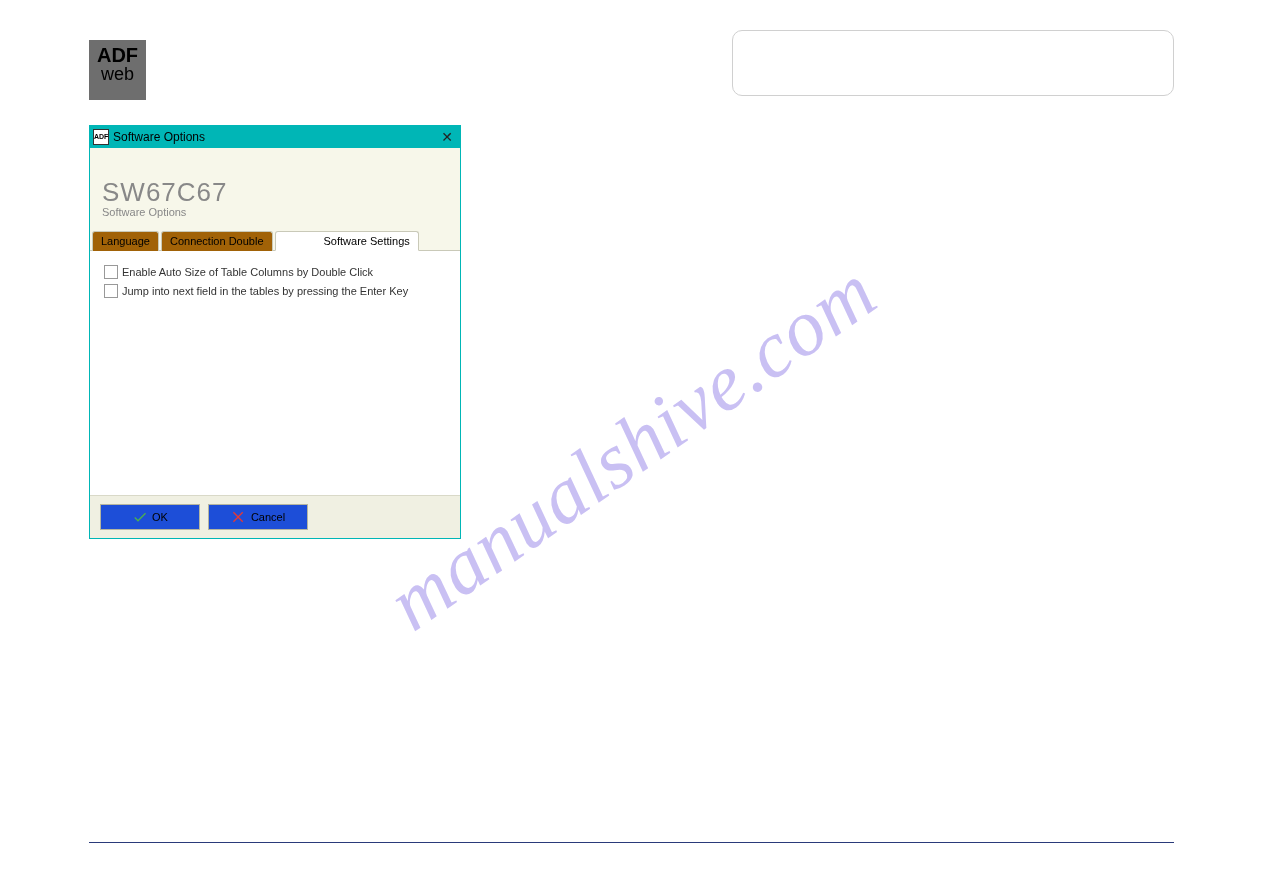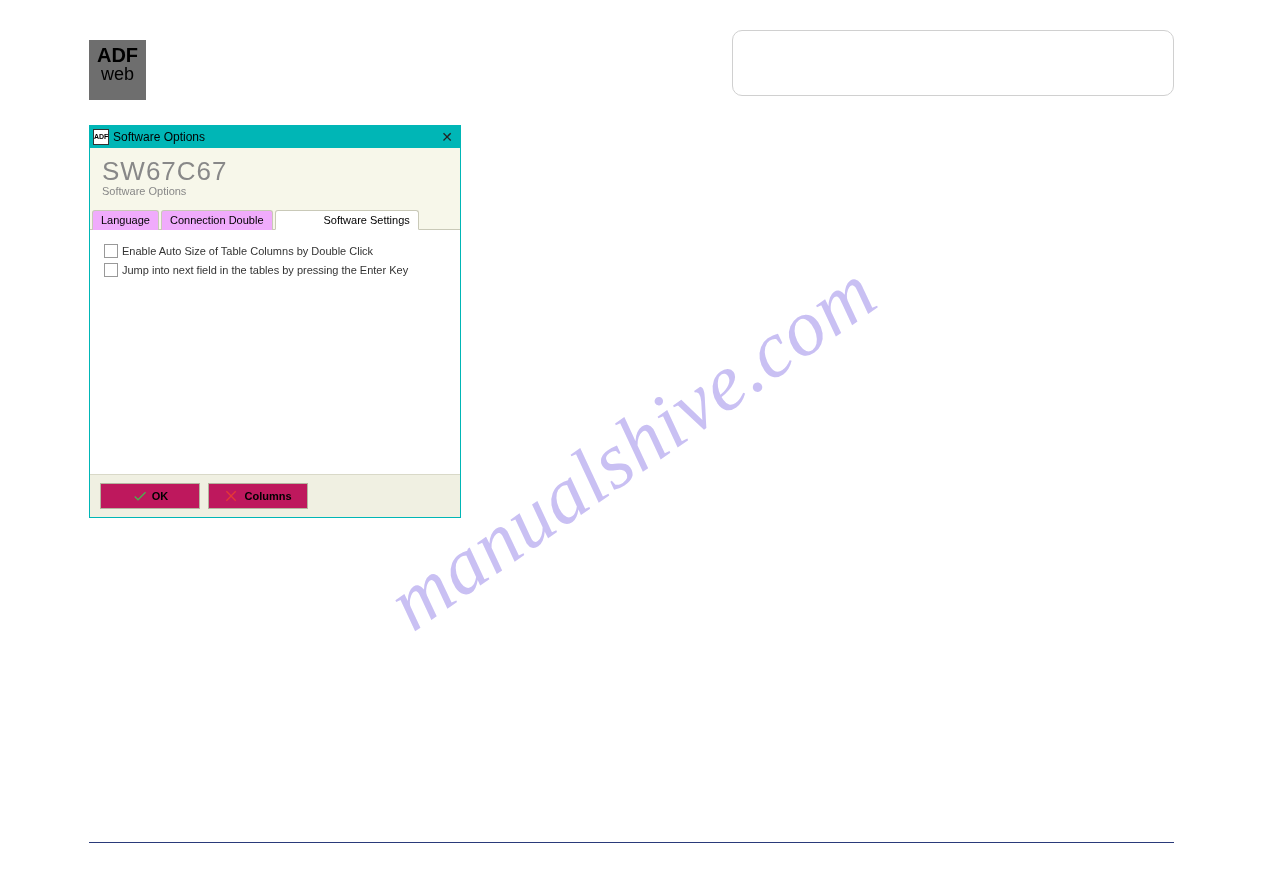--- a/index.html
+++ b/index.html
@@ -99,20 +99,21 @@
     height: 18px;
     display: flex;
     align-items: center;
     justify-content: center;
     font-size: 14px;
     color: #222;
     cursor: pointer;
   }
   .dialog-header {
     padding: 8px 24px 2px 12px;
+    margin-top: 21px;
   }
   .dialog-title {
     font-size: 26px;
     color: #888888;
     font-weight: normal;
     letter-spacing: 1px;
   }
   .dialog-subtitle {
     font-size: 11px;
     color: #888888;
@@ -125,21 +126,21 @@
     margin-top: 10px;
     padding-left: 2px;
     background: #f7f7ea;
     font-size: 11px;
   }
   .tab {
     padding: 3px 8px;
     border: 1px solid #c9c9b8;
     border-bottom: none;
     margin-right: 2px;
-    background: #f0abfc;
+    background: #a16207;
     cursor: pointer;
     position: relative;
     top: 1px;
     border-radius: 3px 3px 0 0;
   }
   .tab.active {
     background: #ffffff;
     border-bottom: 1px solid #fff;
     top: 1px;
     padding-left: 48px;
@@ -170,28 +171,27 @@
     background: #f0f0e2;
     border-top: 1px solid #d9d9c8;
     padding: 8px 10px;
     display: flex;
     gap: 8px;
   }
   .btn {
     width: 98px;
     height: 24px;
     border: 1px solid #b5b5a0;
-    background: #be185d;
+    background: #1d4ed8;
     display: flex;
     align-items: center;
     justify-content: center;
     font-size: 11px;
     cursor: pointer;
     gap: 4px;
-    font-weight: bold;
   }
   .btn svg {
     width: 16px;
     height: 16px;
   }
   
   .watermark {
     position: absolute;
     left: 50%;
     top: 50%;
@@ -259,21 +259,21 @@
       <div class="btn">
         <svg viewBox="0 0 24 24">
             <path fill="#4CAF50" d="M9 16.17 4.83 12l-1.42 1.41L9 19 21 7l-1.41-1.41z"></path>
           </svg>
         <span>OK</span>
       </div>
       <div class="btn">
         <svg viewBox="0 0 24 24">
             <path fill="#E53935" d="M18.3 5.71 12 12l6.3 6.29-1.41 1.42L10.59 13.41 4.3 19.71 2.89 18.3 9.17 12 2.89 5.71 4.3 4.29l6.29 6.3L16.89 4.29z"></path>
           </svg>
-        <span>Columns</span>
+        <span>Cancel</span>
       </div>
     </div>
   </div>
 
   <div class="watermark">manualshive.com</div>
 
   <div class="bottom-divider"></div>
 
 </div>
 

